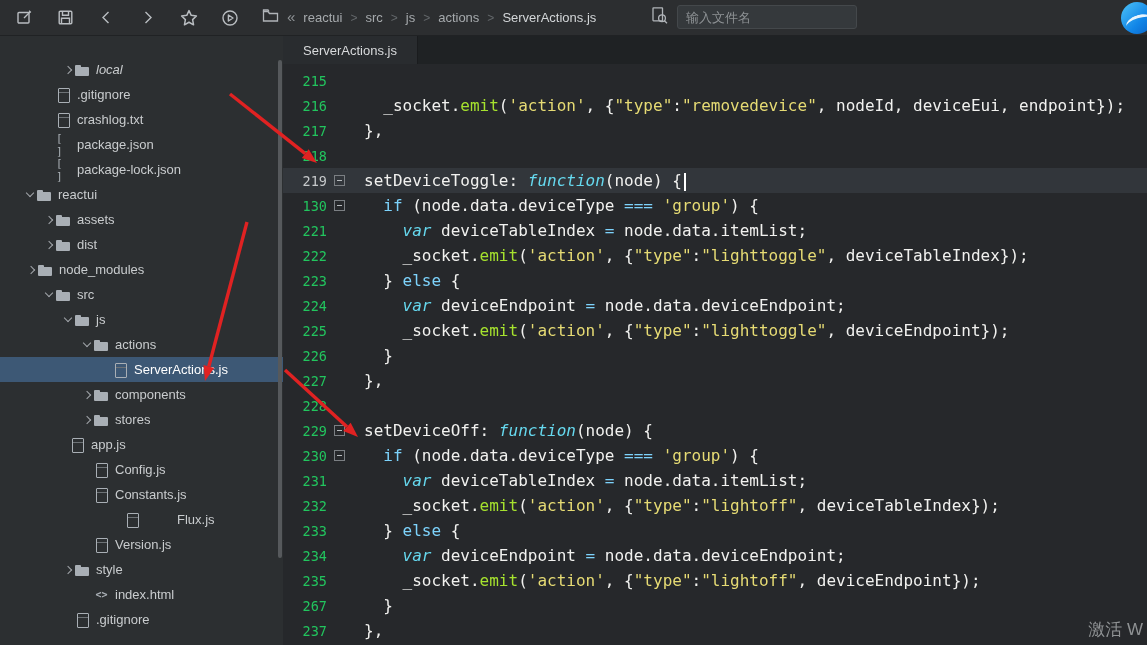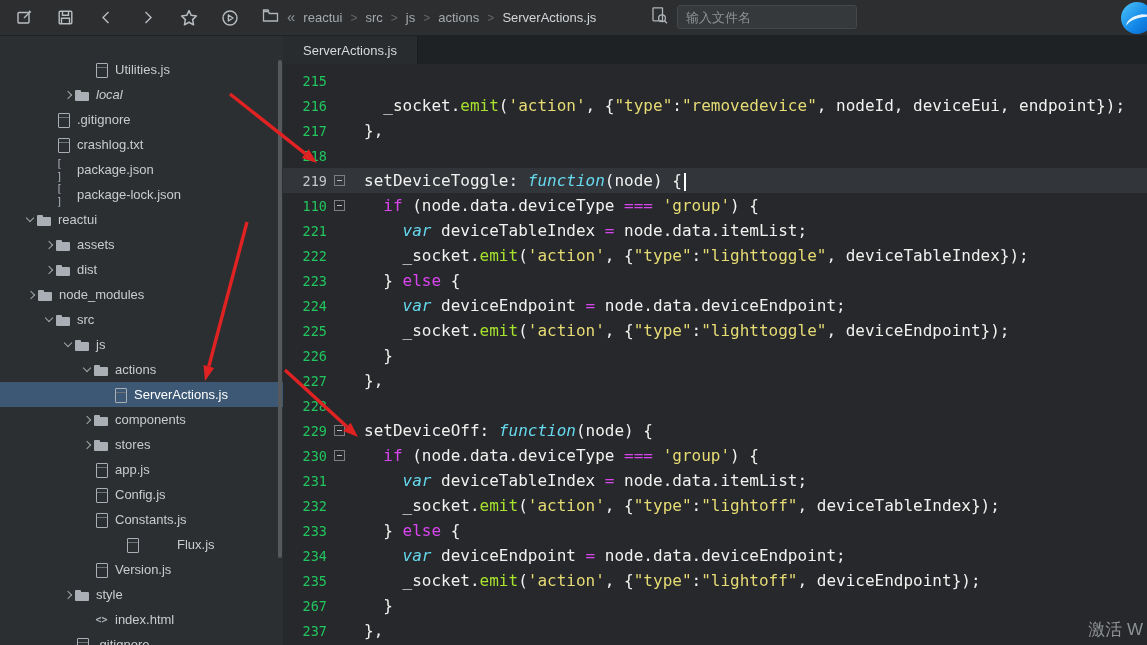--- a/index.html
+++ b/index.html
@@ -73,21 +73,21 @@
   .cline.current { background:#32363b; }
   .lnum { width:50px; flex:none; text-align:right; padding-right:6px; color:#22c55e;
        font-size:13.5px; font-family:"DejaVu Sans Mono", monospace; }
   .cline.current .lnum { color:#c5c8ca; }
   .fold { width:13px; height:25px; flex:none; position:relative; cursor:pointer; }
   .fold.on::before { content:''; position:absolute; left:1px; top:7px; width:9px; height:9px; border:1px solid #7b7f83; }
   .fold.on::after { content:''; position:absolute; left:4px; top:12px; width:5px; height:1px; background:#b6babd; }
   .ltext { padding-left:18px; font-size:16px; line-height:25px; }
   .tk-p { color:#f1f1ef; }
   .tk-s { color:#e6db74; }
-  .tk-k { color:#d946ef; }
+  .tk-k { color:#7dd3fc; }
   .tk-d { color:#66d9ef; font-style:italic; }
   .tk-f { color:#a6e22e; }
   .caret { display:inline-block; width:2px; height:18px; background:#ffffff; vertical-align:middle; margin-left:2px; }
 
   
   .arrows { position:absolute; left:0; top:0; width:1147px; height:645px; pointer-events:none; z-index:40; }
   .watermark { position:absolute; right:4px; bottom:4px; color:#8f9294; font-size:17px; z-index:30; white-space:nowrap; }
 </style>
 </head>
 <body>
@@ -162,25 +162,20 @@
       </span>
       <input type="text" placeholder="输入文件名" style="">
     </div>
 
     <div class="account"></div>
   </header>
 
   <div class="main">
     <aside class="sidebar">
       <div class="tree">
-          <div class="tree-row" style="padding-left: 80px;">
-            <span class="chev"></span>
-            <span class="ticon file"></span>
-            <span class="tlabel">Utilities.js</span>
-          </div>
           <div class="tree-row" style="padding-left: 61px; font-style: italic;">
             <span class="chev right"></span>
             <span class="ticon folder"></span>
             <span class="tlabel">local</span>
           </div>
           <div class="tree-row" style="padding-left: 42px;">
             <span class="chev"></span>
             <span class="ticon file"></span>
             <span class="tlabel">.gitignore</span>
           </div>
@@ -242,21 +237,21 @@
           <div class="tree-row" style="padding-left: 80px;">
             <span class="chev right"></span>
             <span class="ticon folder"></span>
             <span class="tlabel">components</span>
           </div>
           <div class="tree-row" style="padding-left: 80px;">
             <span class="chev right"></span>
             <span class="ticon folder"></span>
             <span class="tlabel">stores</span>
           </div>
-          <div class="tree-row" style="padding-left: 80px;">
+          <div class="tree-row" style="padding-left: 56px;">
             <span class="chev"></span>
             <span class="ticon file"></span>
             <span class="tlabel">app.js</span>
           </div>
           <div class="tree-row" style="padding-left: 80px;">
             <span class="chev"></span>
             <span class="ticon file"></span>
             <span class="tlabel">Config.js</span>
           </div>
           <div class="tree-row" style="padding-left: 80px;">
@@ -298,21 +293,21 @@
         <div class="tab">
           <span>ServerActions.js</span>
         </div>
       </div>
       <div class="code">
           <div class="cline"><span class="lnum">215</span><span class="fold"></span><span class="ltext"></span></div>
           <div class="cline"><span class="lnum">216</span><span class="fold"></span><span class="ltext"><span class="tk-p">  _socket.</span><span class="tk-f">emit</span><span class="tk-p">(</span><span class="tk-s">'action'</span><span class="tk-p">, {</span><span class="tk-s">"type"</span><span class="tk-p">:</span><span class="tk-s">"removedevice"</span><span class="tk-p">, nodeId, deviceEui, endpoint});</span></span></div>
           <div class="cline"><span class="lnum">217</span><span class="fold"></span><span class="ltext"><span class="tk-p">},</span></span></div>
           <div class="cline"><span class="lnum">218</span><span class="fold"></span><span class="ltext"></span></div>
           <div class="cline current"><span class="lnum">219</span><span class="fold on"></span><span class="ltext"><span class="tk-p">setDeviceToggle: </span><span class="tk-d">function</span><span class="tk-p">(node) {</span><span class="caret"></span></span></div>
-          <div class="cline"><span class="lnum">110</span><span class="fold on"></span><span class="ltext"><span class="tk-p">  </span><span class="tk-k">if</span><span class="tk-p"> (node.data.deviceType </span><span class="tk-k">===</span><span class="tk-p"> </span><span class="tk-s">'group'</span><span class="tk-p">) {</span></span></div>
+          <div class="cline"><span class="lnum">130</span><span class="fold on"></span><span class="ltext"><span class="tk-p">  </span><span class="tk-k">if</span><span class="tk-p"> (node.data.deviceType </span><span class="tk-k">===</span><span class="tk-p"> </span><span class="tk-s">'group'</span><span class="tk-p">) {</span></span></div>
           <div class="cline"><span class="lnum">221</span><span class="fold"></span><span class="ltext"><span class="tk-p">    </span><span class="tk-d">var</span><span class="tk-p"> deviceTableIndex </span><span class="tk-k">=</span><span class="tk-p"> node.data.itemList;</span></span></div>
           <div class="cline"><span class="lnum">222</span><span class="fold"></span><span class="ltext"><span class="tk-p">    _socket.</span><span class="tk-f">emit</span><span class="tk-p">(</span><span class="tk-s">'action'</span><span class="tk-p">, {</span><span class="tk-s">"type"</span><span class="tk-p">:</span><span class="tk-s">"lighttoggle"</span><span class="tk-p">, deviceTableIndex});</span></span></div>
           <div class="cline"><span class="lnum">223</span><span class="fold"></span><span class="ltext"><span class="tk-p">  } </span><span class="tk-k">else</span><span class="tk-p"> {</span></span></div>
           <div class="cline"><span class="lnum">224</span><span class="fold"></span><span class="ltext"><span class="tk-p">    </span><span class="tk-d">var</span><span class="tk-p"> deviceEndpoint </span><span class="tk-k">=</span><span class="tk-p"> node.data.deviceEndpoint;</span></span></div>
           <div class="cline"><span class="lnum">225</span><span class="fold"></span><span class="ltext"><span class="tk-p">    _socket.</span><span class="tk-f">emit</span><span class="tk-p">(</span><span class="tk-s">'action'</span><span class="tk-p">, {</span><span class="tk-s">"type"</span><span class="tk-p">:</span><span class="tk-s">"lighttoggle"</span><span class="tk-p">, deviceEndpoint});</span></span></div>
           <div class="cline"><span class="lnum">226</span><span class="fold"></span><span class="ltext"><span class="tk-p">  }</span></span></div>
           <div class="cline"><span class="lnum">227</span><span class="fold"></span><span class="ltext"><span class="tk-p">},</span></span></div>
           <div class="cline"><span class="lnum">228</span><span class="fold"></span><span class="ltext"></span></div>
           <div class="cline"><span class="lnum">229</span><span class="fold on"></span><span class="ltext"><span class="tk-p">setDeviceOff: </span><span class="tk-d">function</span><span class="tk-p">(node) {</span></span></div>
           <div class="cline"><span class="lnum">230</span><span class="fold on"></span><span class="ltext"><span class="tk-p">  </span><span class="tk-k">if</span><span class="tk-p"> (node.data.deviceType </span><span class="tk-k">===</span><span class="tk-p"> </span><span class="tk-s">'group'</span><span class="tk-p">) {</span></span></div>

